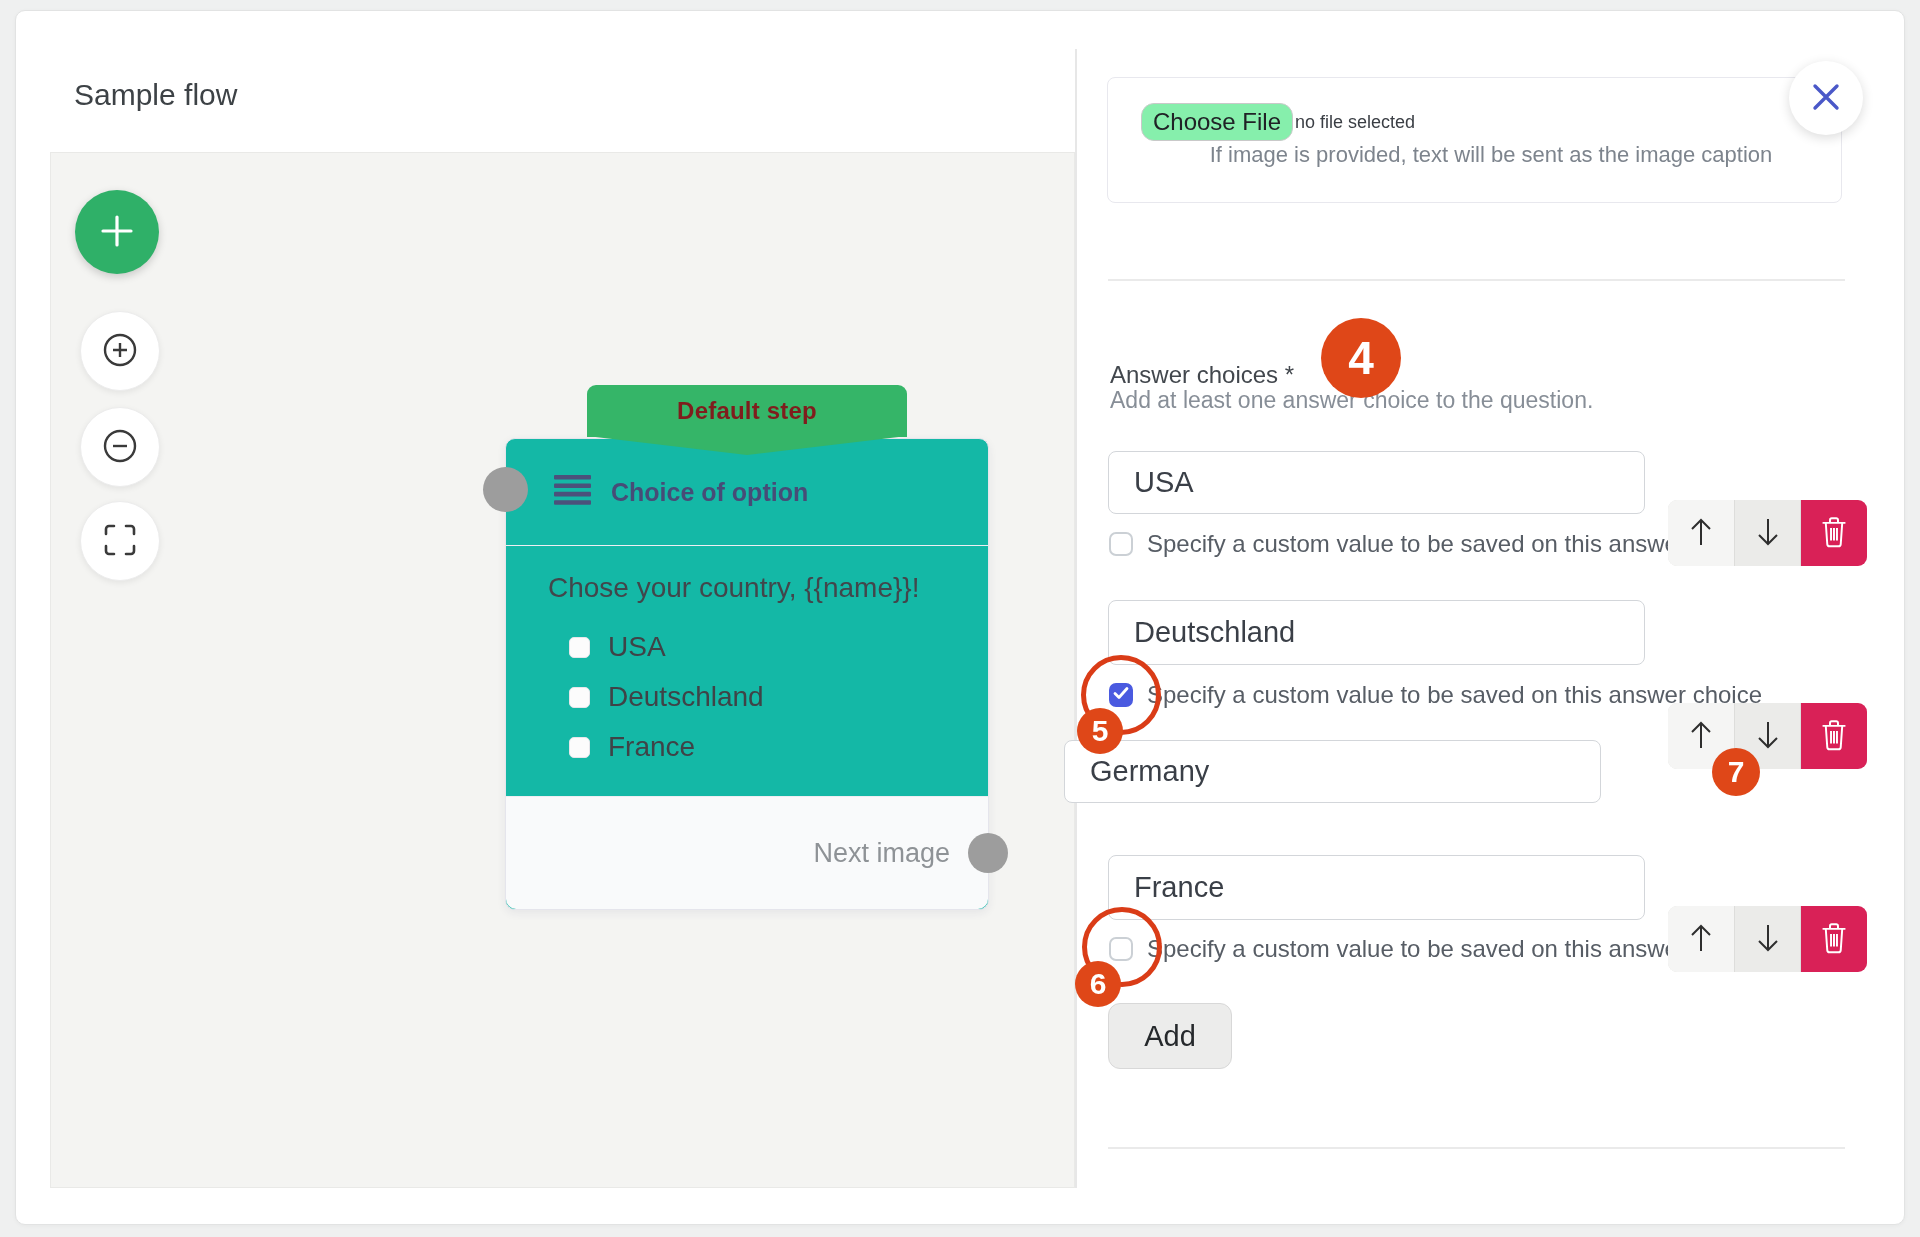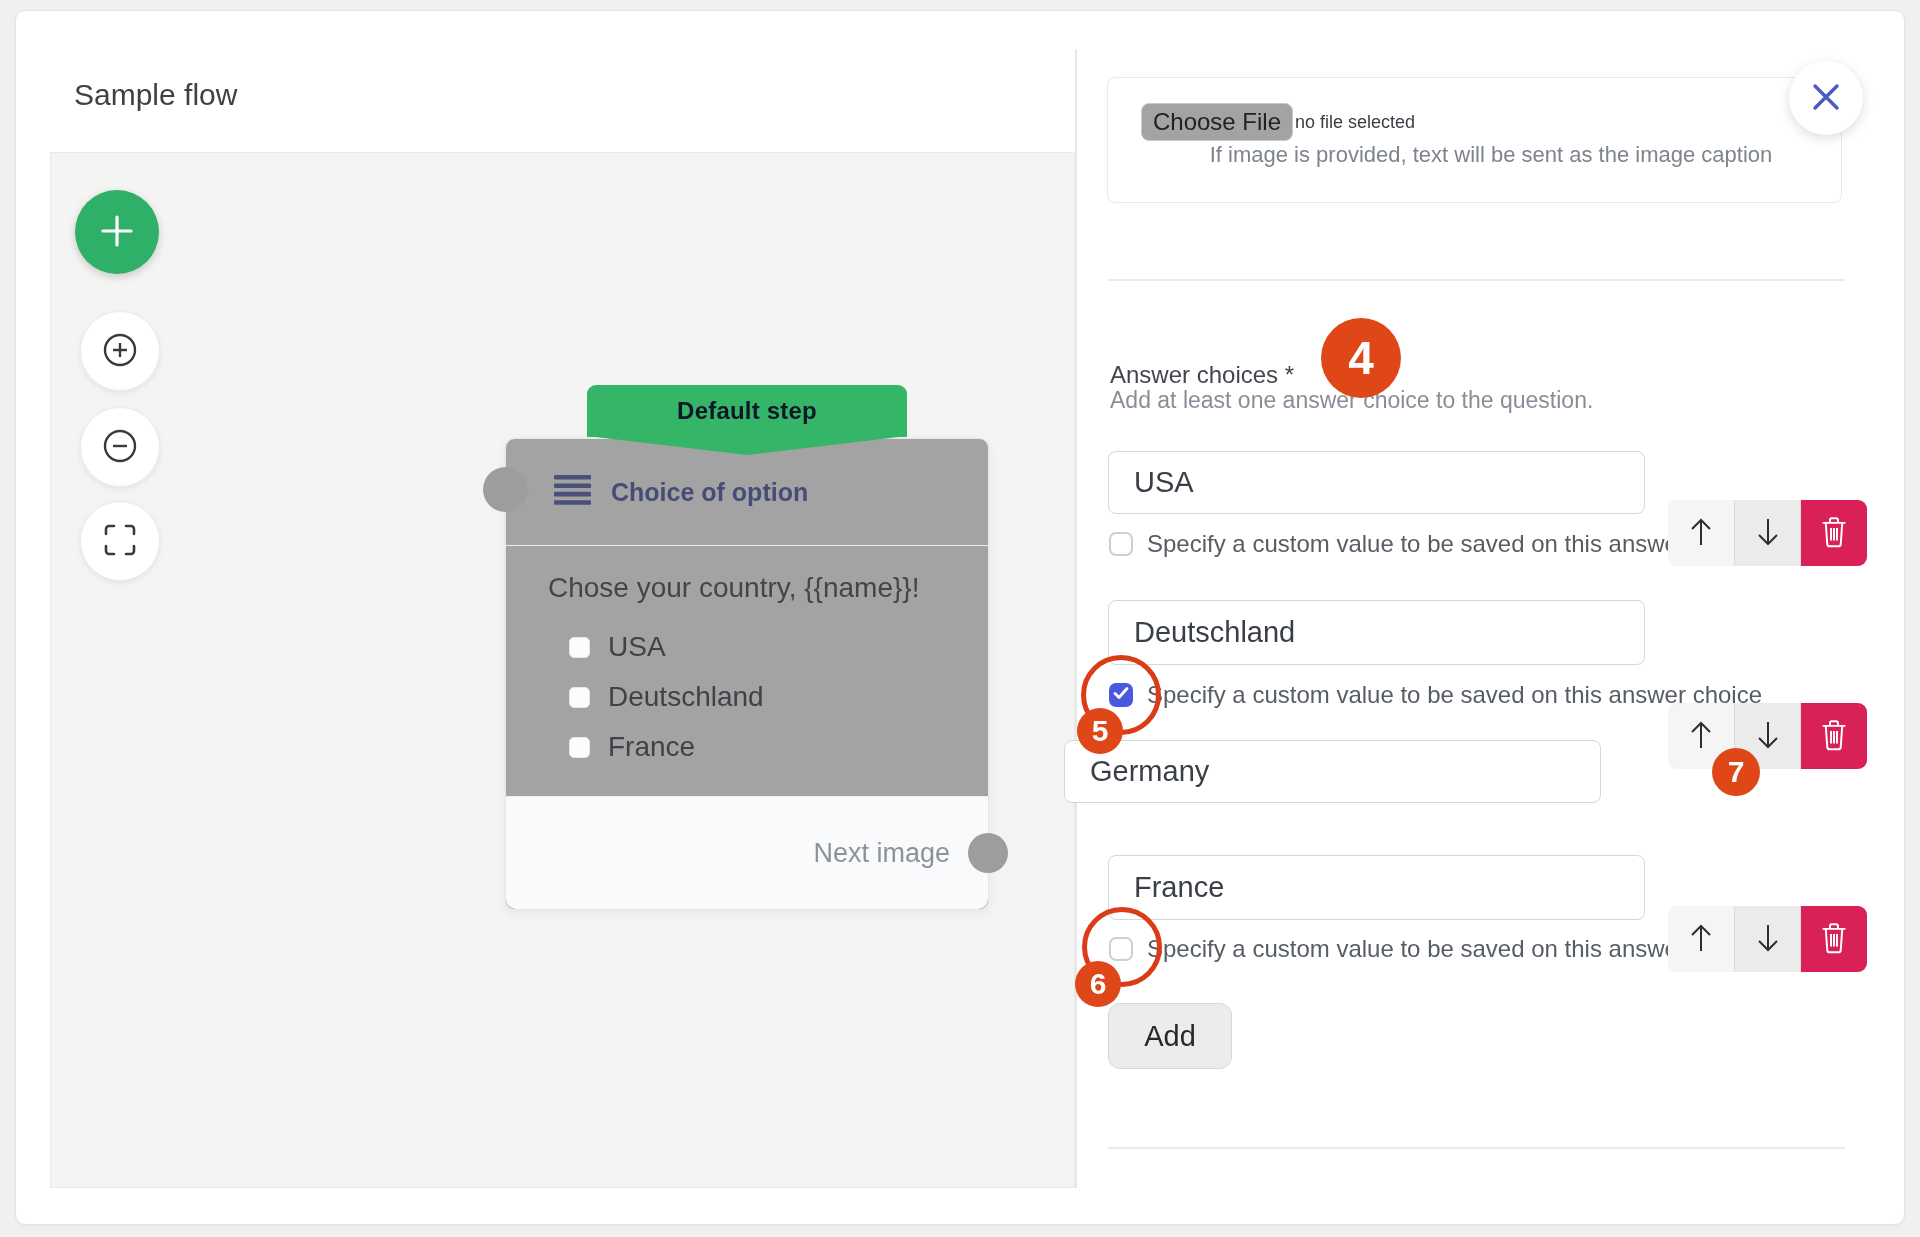--- a/index.html
+++ b/index.html
@@ -22,26 +22,26 @@
          box-shadow:0 3px 8px rgba(0,0,0,.18); cursor:pointer; border:none; }
   .ctl { width:80px; height:80px; border-radius:50%; background:#fff; border:1px solid #ececec;
          box-shadow:0 2px 6px rgba(0,0,0,.07); display:flex; align-items:center; justify-content:center; cursor:pointer; }
   .ctl-zoom-in  { left:80px; top:311px; }
   .ctl-zoom-out { left:80px; top:407px; }
   .ctl-fit      { left:80px; top:501px; }
 
   .banner { left:587px; top:385px; width:320px; height:52px; background:#35b568;
             border-radius:9px 9px 0 0; display:flex; align-items:center; justify-content:center;
             z-index:3; }
-  .banner-label { color:#0f172a; font-size:24px; font-weight:700; letter-spacing:.2px; }
+  .banner-label { color:#7f1d1d; font-size:24px; font-weight:700; letter-spacing:.2px; }
   .banner-notch { left:587px; top:436px; width:0; height:0; z-index:3;
             border-left:160px solid transparent; border-right:160px solid transparent;
             border-top:19px solid #35b568; }
 
-  .node-card { left:505px; top:438px; width:484px; height:472px; background:#a3a3a3;
+  .node-card { left:505px; top:438px; width:484px; height:472px; background:#14b8a6;
                border:1px solid #e5e5ec; border-radius:10px;
                box-shadow:0 3px 10px rgba(40,40,80,.07); }
   .node-header { position:relative; height:107px; display:flex; align-items:center;
                  padding-left:48px; gap:20px; border-bottom:1px solid #eeeef2; }
   .node-title { font-size:25px; font-weight:700; color:#474c77; }
   .port { border-radius:50%; background:#9d9d9d; }
   .port-left  { position:absolute; left:-23px; top:28px; width:45px; height:45px; }
   .port-right { position:absolute; right:-20px; top:36px; width:40px; height:40px; }
   .node-body { padding:26px 30px 0 42px; }
   .node-question { font-size:28px; color:#42464b; margin-bottom:26px; }
@@ -50,22 +50,22 @@
   .option-box { width:21px; height:21px; border:1px solid #e6e6ea; background:#fcfcfc; border-radius:5px; }
   .option-label { font-size:28px; color:#3f4347; }
   .node-footer { position:absolute; left:0; right:0; bottom:0; height:113px; background:#f9fafb;
                  border-top:1px solid #eeeef2; border-radius:0 0 10px 10px;
                  display:flex; align-items:center; justify-content:flex-end; padding-right:38px; }
   .next-step { font-size:27px; color:#8e9296; }
 
   .file-box { left:1107px; top:77px; width:735px; height:126px; background:#fff;
               border:1px solid #e8e8ee; border-radius:8px; padding:25px 0 0 33px; }
   .file-row { display:flex; align-items:center; }
-  .choose-file-btn { width:152px; height:38px; background:#a3a3a3; border:1px solid #c9c9c9;
-                     border-radius:8px; font-size:24px; color:#202226; cursor:pointer;
+  .choose-file-btn { width:152px; height:38px; background:#86efac; border:1px solid #c9c9c9;
+                     border-radius:13px; font-size:24px; color:#202226; cursor:pointer;
                      font-family:inherit; display:flex; align-items:center; justify-content:center; }
   .file-status { font-size:18px; color:#3a3e44; margin-left:2px; }
   .file-hint { margin-top:1px; text-align:center; font-size:22px; color:#7d848d; width:700px; }
 
   .close-btn { left:1789px; top:61px; width:74px; height:74px; border-radius:50%; background:#fff;
                border:none; box-shadow:0 3px 12px rgba(0,0,0,.14); cursor:pointer;
                display:flex; align-items:center; justify-content:center; z-index:5; }
 
   .hdivider { height:2px; background:#eaeaea; }
   .div-top    { left:1108px; top:279px; width:737px; }

